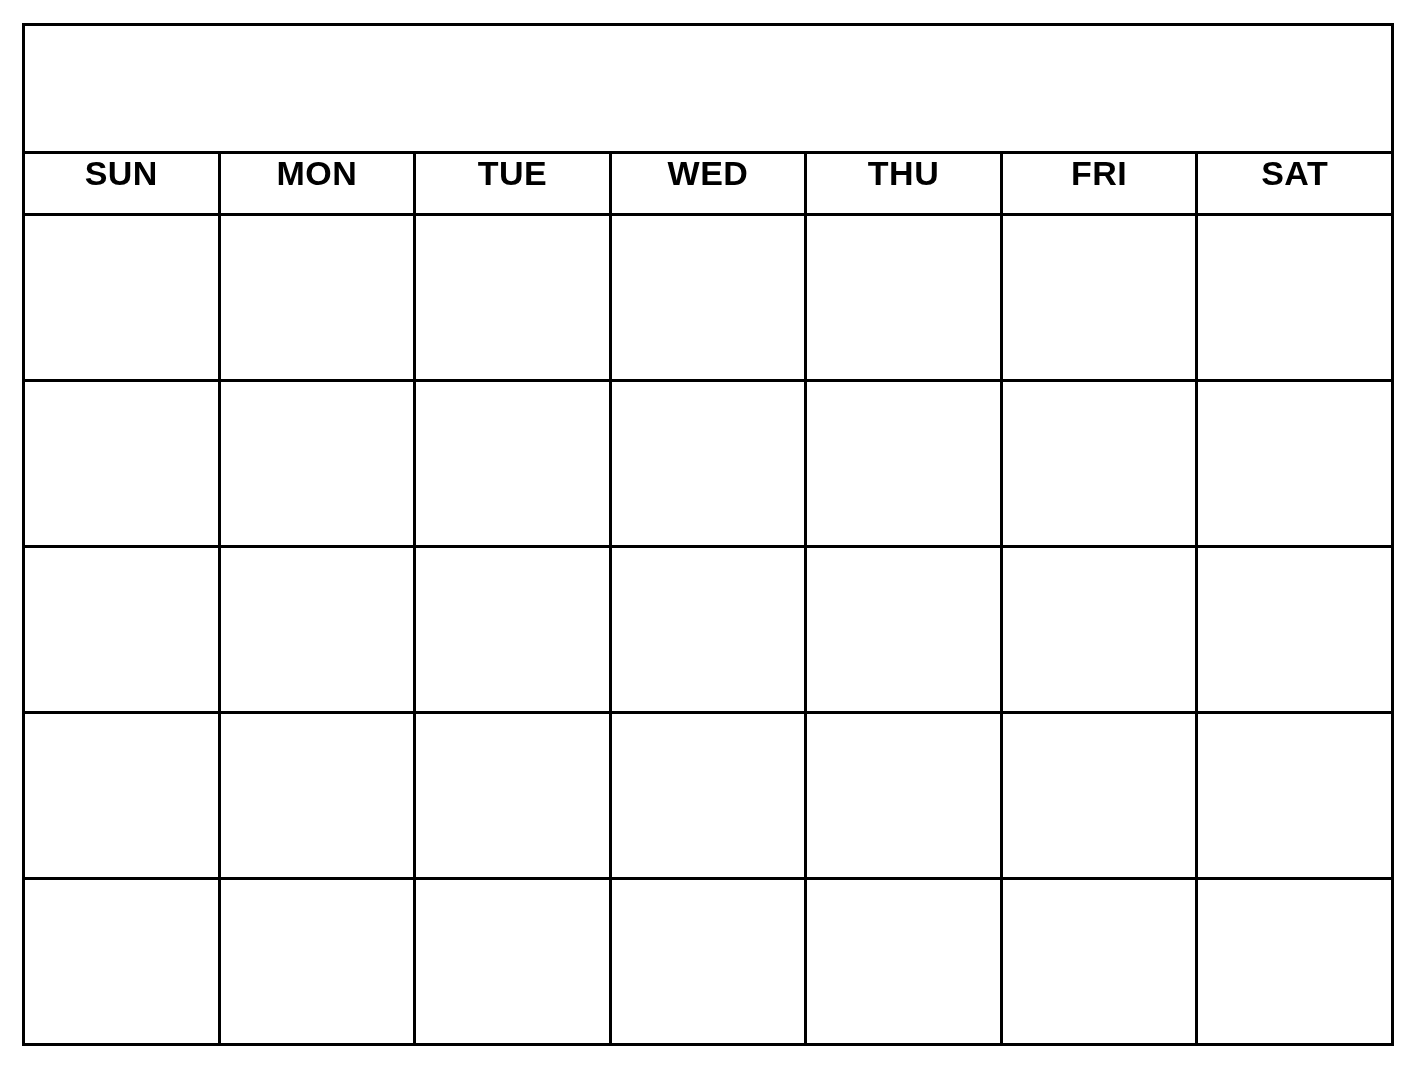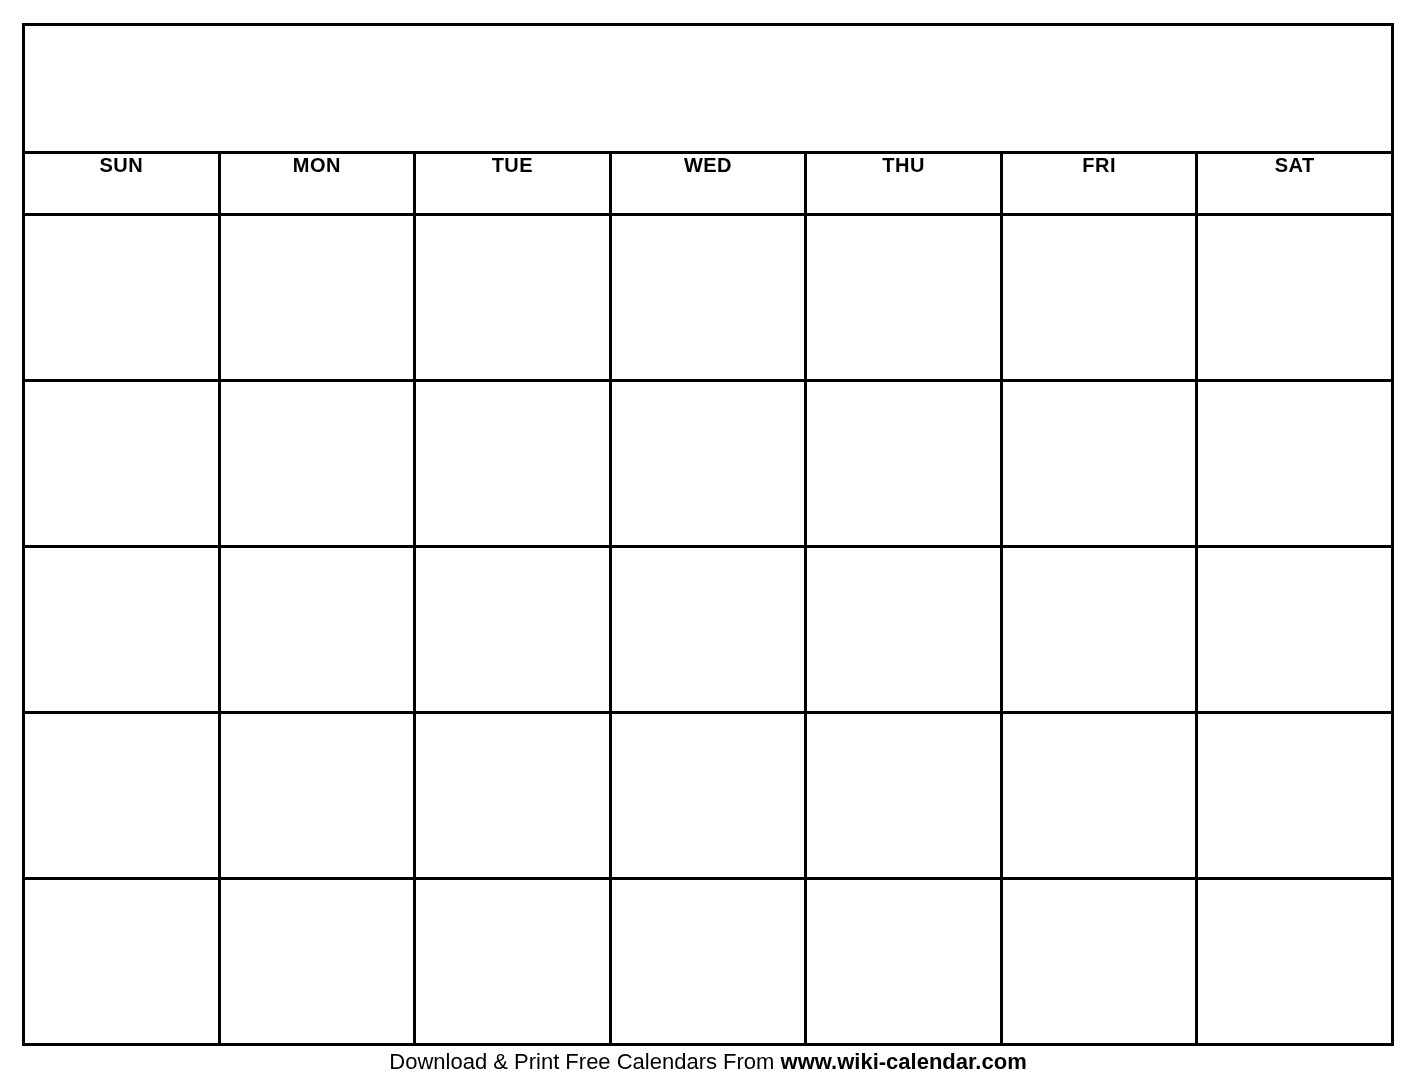--- a/index.html
+++ b/index.html
@@ -26,21 +26,21 @@
   table.calendar td, table.calendar th {
     border: 3px solid #000000;
     background: #ffffff;
     vertical-align: top;
   }
   td.title-cell {
     height: 128px;
   }
   th.day-header {
     height: 62px;
-    font-size: 20px;
+    font-size: 34px;
     font-weight: bold;
     text-align: center;
     vertical-align: middle;
     letter-spacing: 0.5px;
   }
   td.day-cell {
     height: 166px;
   }
   .footer {
     margin-top: 3px;
@@ -111,14 +111,13 @@
         <td class="day-cell"></td>
         <td class="day-cell"></td>
         <td class="day-cell"></td>
         <td class="day-cell"></td>
         <td class="day-cell"></td>
         <td class="day-cell"></td>
       </tr>
     </tbody>
   </table>
 
-  <div class="footer"><span>Download &amp; Print Free Calendars From </span><span class="site">www.wiki-calendar.com</span></div>
 </div>
 
 </body></html>

